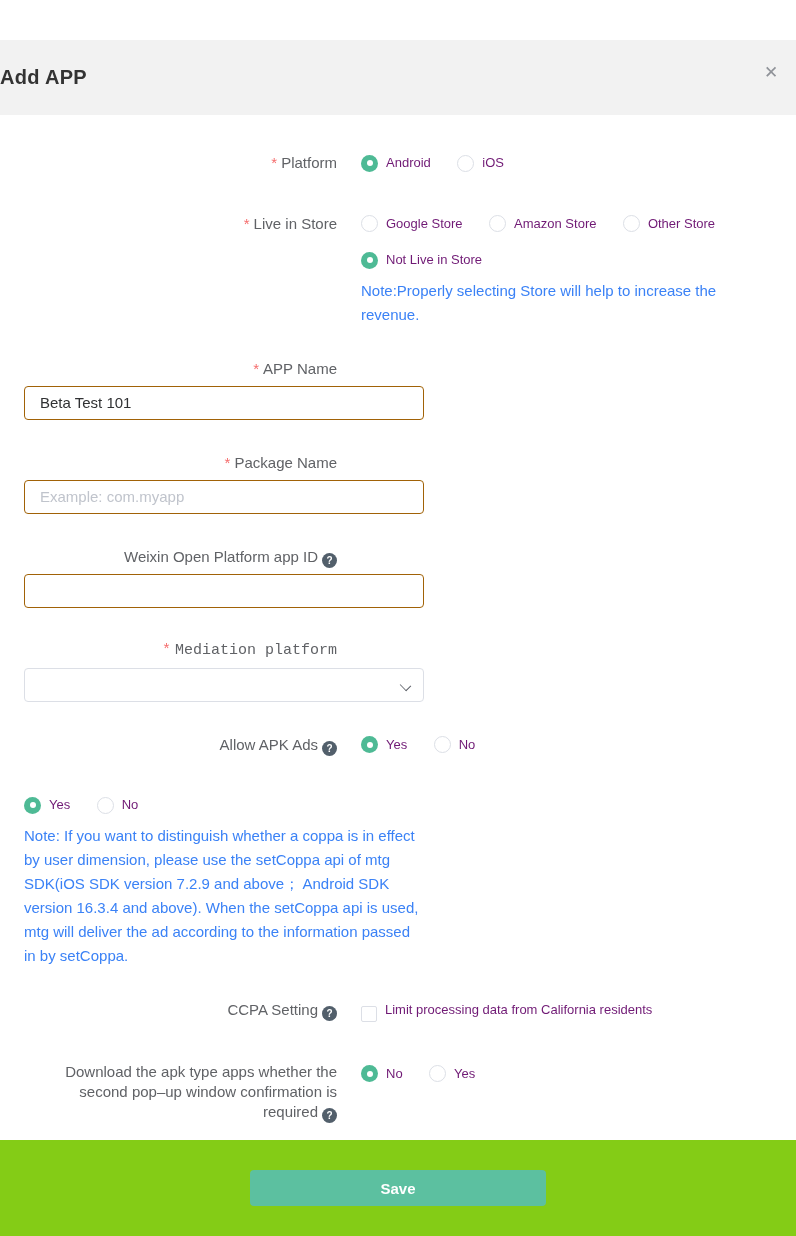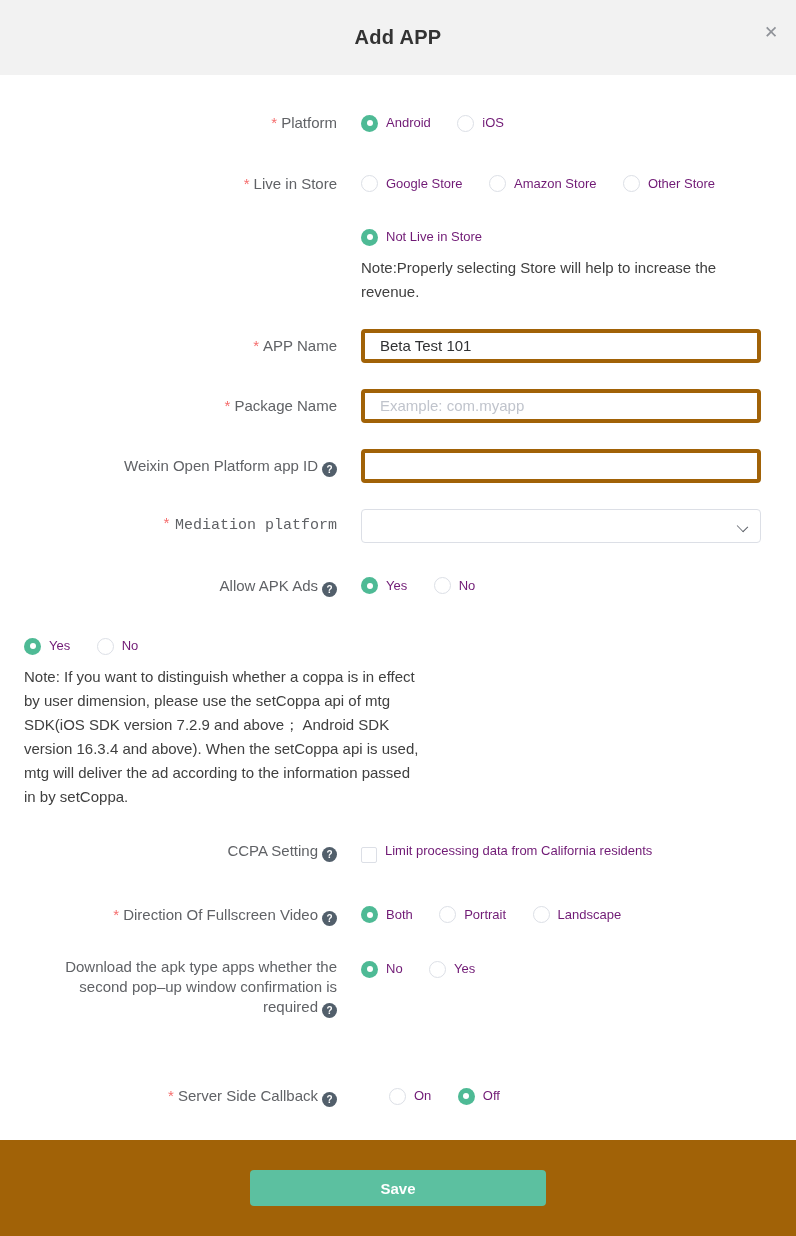--- a/index.html
+++ b/index.html
@@ -2,21 +2,21 @@
 <html><head>
 <meta charset="utf-8">
 <style>
   * { margin:0; padding:0; box-sizing:border-box; }
   html,body { background:#fff; }
   body { font-family:"Liberation Sans","DejaVu Sans",sans-serif; width:796px; }
   .dialog { width:796px; height:1236px; display:flex; flex-direction:column; background:#fff; position:relative; }
 
   
   .dlg-header { height:75px; background:#f2f2f2; flex:none; position:relative;
-                display:flex; align-items:center; justify-content:center; }
+                display:flex; align-items:center; justify-content:flex-start;margin-top:40px; }
   .dlg-title { font-size:20px; font-weight:600; color:#333; letter-spacing:.3px; }
   .dlg-close { position:absolute; right:16px; top:24px; width:18px; height:18px;
                color:#909399; font-size:17px; line-height:18px; text-align:center;
                cursor:pointer; font-weight:400; }
 
   
   .dlg-body { flex:1; padding-top:36px; overflow:hidden; }
   .row { display:flex; align-items:flex-start; margin-bottom:36px; }
   .label { width:310px; flex:none; text-align:right; font-size:15px; color:#606266; line-height:24px;margin-left:27px; }
   .label.tall { line-height:34px; }
@@ -32,48 +32,48 @@
   
   .radio-opt { display:inline-flex; align-items:center; margin-right:22px; cursor:pointer; }
   .radio { width:17px; height:17px; border-radius:50%; border:1px solid #dcdfe6;
            background:#fff; flex:none; position:relative; }
   .radio.checked { border:none; background:#4eba95; }
   .radio.checked::after { content:""; position:absolute; left:50%; top:50%;
            width:6px; height:6px; margin:-3px 0 0 -3px; border-radius:50%; background:#fff; }
   .opt-text { margin-left:8px; font-size:13px; color:#701a75; line-height:24px; }
 
   
-  .text-input { width:400px; height:34px; border:4px solid #a16207; border-radius:4px;
+  .text-input { width:400px; height:34px; border:1px solid #a16207; border-radius:4px;
                 padding:12px 15px; font-size:15px; color:#303133; outline:none;
                 font-family:"Liberation Sans","DejaVu Sans",sans-serif; background:#fff; }
   .text-input::placeholder { color:#c0c4cc; }
   .select-box { width:400px; height:34px; border:1px solid #dcdfe6; border-radius:4px;
                 background:#fff; position:relative; cursor:pointer; }
   .chevron { position:absolute; right:13px; top:12px; width:9px; height:9px;
              border-right:1.5px solid #5a5e66; border-bottom:1.5px solid #5a5e66;
              transform:rotate(45deg) scaleY(.8); }
 
   
   .check-opt { display:inline-flex; align-items:flex-end; cursor:pointer; }
   .checkbox { width:16px; height:16px; border:1px solid #dcdfe6; border-radius:2px; background:#fff; flex:none; }
 
-  .note { width:400px; color:#404040; font-size:15px; line-height:24px; margin-top:6px; }
+  .note { width:400px; color:#3b82f6; font-size:15px; line-height:24px; margin-top:6px; }
 
   
   .row.live-group { margin-bottom:25px; }
-  .live-line2 { margin-top:29px; }
-  .row.input-row { margin-bottom:26px; }
+  .live-line2 { margin-top:12px; }
+  .row.input-row { margin-bottom:26px;flex-direction:column; }
   .row.mediation-row { margin-bottom:31px;font-family:Liberation Mono, monospace; }
   .row.coppa-row { margin-bottom:30px; }
   .row.direction-row { margin-bottom:30px; }
   .row.download-row { margin-bottom:66px; }
   .row.server-row { margin-bottom:0;gap:28px; }
 
   
-  .dlg-footer { height:96px; flex:none; background:#a16207;
+  .dlg-footer { height:96px; flex:none; background:#84cc16;
                 display:flex; align-items:center; justify-content:center; }
   .save-btn { width:296px; height:36px; border:none; border-radius:4px;
               background:#5cc0a0; color:#fff; font-size:15px; font-weight:bold;
               cursor:pointer; font-family:"Liberation Sans","DejaVu Sans",sans-serif; }
 </style>
 </head>
 <body>
 
 <div class="dialog">
 
@@ -189,37 +189,20 @@
     <div class="row">
       <div class="label"><span>CCPA Setting</span><span class="help">?</span></div>
       <div class="ctrl">
         <label class="check-opt">
           <span class="checkbox"></span>
           <span class="opt-text">Limit processing data from California residents</span>
         </label>
       </div>
     </div>
 
-    <div class="row direction-row">
-      <div class="label req"><span>Direction Of Fullscreen Video</span><span class="help">?</span></div>
-      <div class="ctrl">
-        <label class="radio-opt">
-          <span class="radio checked"></span>
-          <span class="opt-text">Both</span>
-        </label>
-        <label class="radio-opt">
-          <span class="radio"></span>
-          <span class="opt-text">Portrait</span>
-        </label>
-        <label class="radio-opt">
-          <span class="radio"></span>
-          <span class="opt-text">Landscape</span>
-        </label>
-      </div>
-    </div>
 
     <div class="row download-row">
       <div class="label wrap"><span>Download the apk type apps whether the second pop–up window confirmation is required</span><span class="help">?</span></div>
       <div class="ctrl">
         <label class="radio-opt">
           <span class="radio checked"></span>
           <span class="opt-text">No</span>
         </label>
         <label class="radio-opt">
           <span class="radio"></span>

